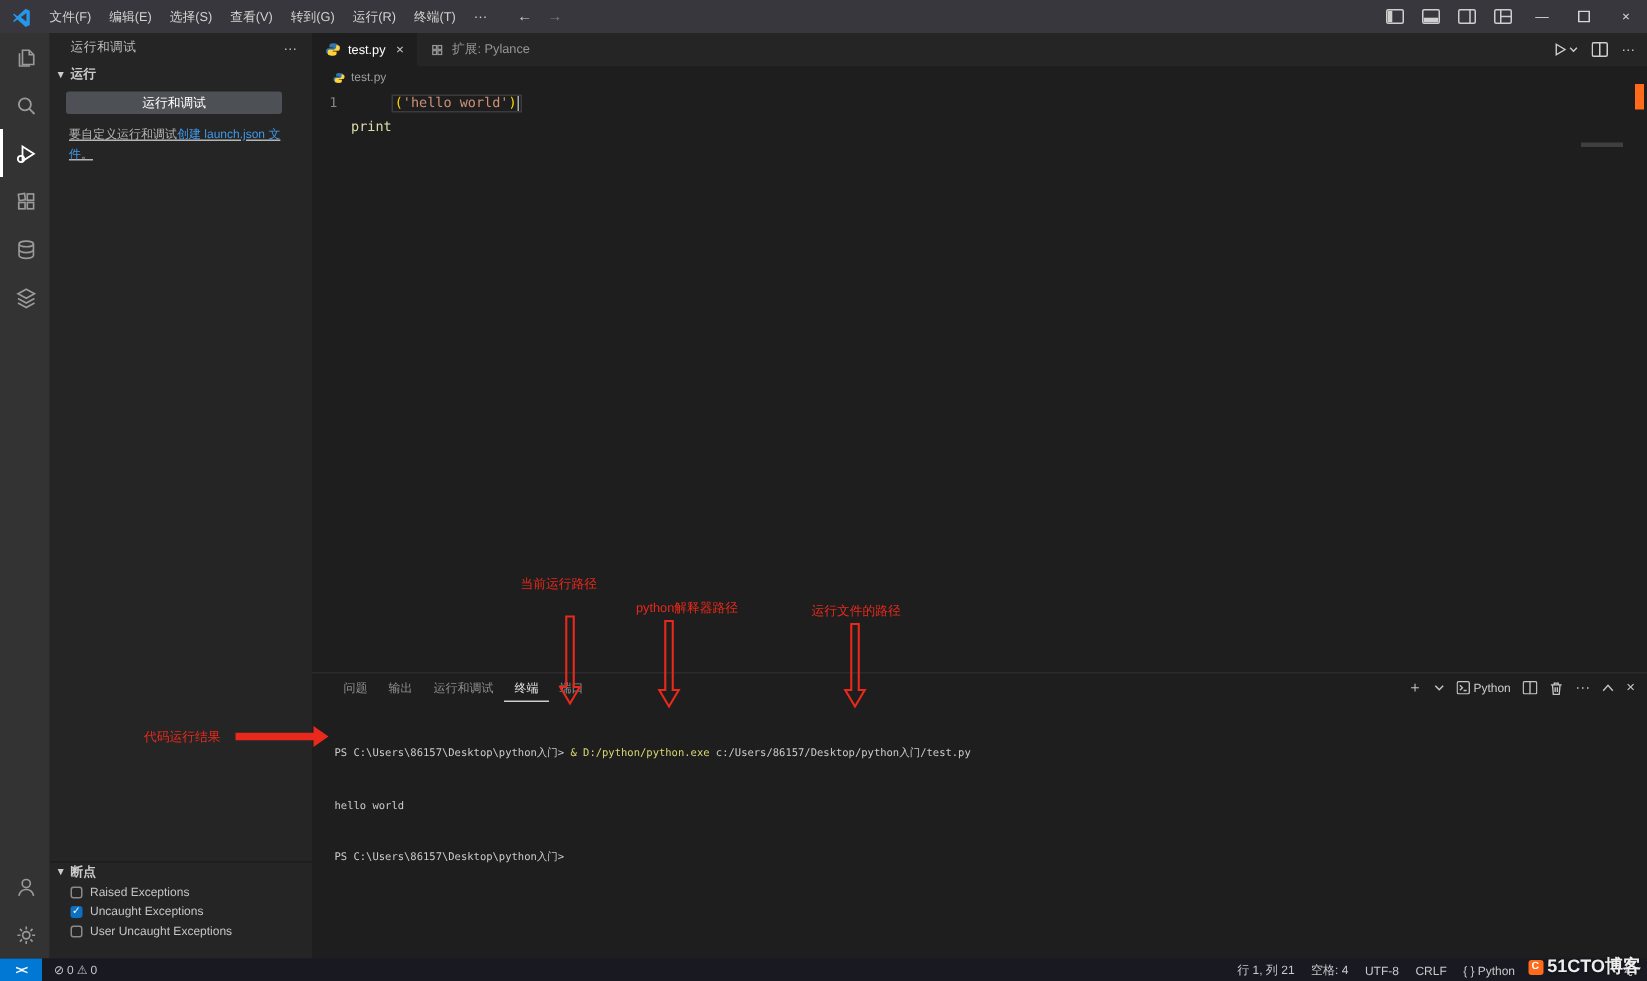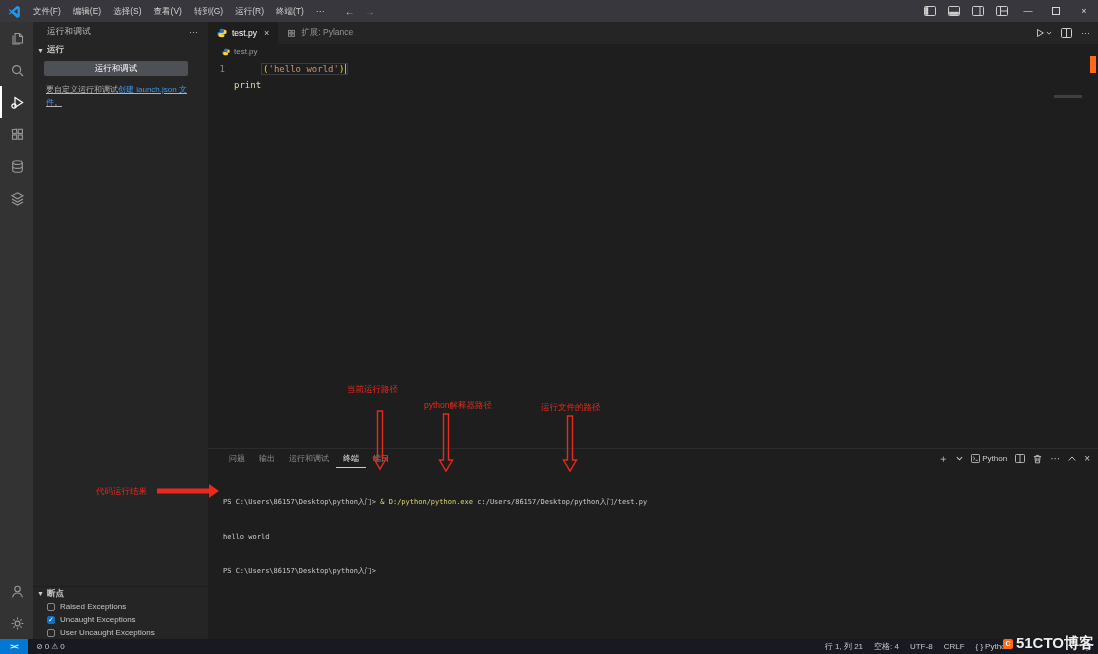--- a/index.html
+++ b/index.html
@@ -59,21 +59,21 @@
              font-size:8.5px; font-weight:bold; color:#cccccc; }
   .chev { font-size:7px; color:#cccccc; }
   .run-btn {
     display:block; margin:3px 11px 0 11px; width:144px; height:15px;
     background:#4d5055; border:none; border-radius:2px;
     color:#ffffff; font-size:8.5px; line-height:15px; text-align:center;
     font-family:inherit;
   }
   .sb-hint { margin:8px 13px 0 13px; font-size:8px; line-height:1.6; color:#b5b5b5;text-decoration:underline; }
   .sb-hint a { color:#4098e8; text-decoration:none; }
-  .breakpoints { position:absolute; left:0; right:0; bottom:0; }
+  .breakpoints { position:absolute; left:0; right:0; bottom:12px; }
   .bp-head { height:14px; display:flex; align-items:center; gap:3px; padding-left:4px;
              font-size:8.5px; font-weight:bold; color:#cccccc; border-top:1px solid #1d1d1d; }
   .bp-row { height:13px; display:flex; align-items:center; gap:5px; padding-left:14px; }
   .bp-box { width:8px; height:8px; border:1px solid #8a8a8a; border-radius:2px;
             background:transparent; display:flex; align-items:center; justify-content:center;
             font-size:7px; color:#ffffff; line-height:1; }
   .bp-box[data-checked="true"] { background:#0e70c0; border-color:#0e70c0; }
   .bp-box[data-checked="true"]::after { content:"✓"; }
   .bp-label { font-size:8px; color:#c5c5c5; }
 
@@ -114,32 +114,32 @@
   .t-cmd { color:#d8d770; }
 
   
   .statusbar { position:absolute; left:0; top:639px; width:1098px; height:15px;
                background:#191922; display:flex; align-items:center; z-index:40; font-size:8px; color:#c8c8c8; }
   .remote { width:28px; height:15px; background:#0078d4; color:#ffffff;
             display:flex; align-items:center; justify-content:center;
             font-size:8px; font-weight:bold; letter-spacing:-1px; }
   .sb-left { display:flex; gap:9px; padding-left:8px; align-items:center; }
   .sb-item { display:flex; align-items:center; gap:2px; }
-  .sb-right { position:absolute; right:88px; display:flex; gap:11px; align-items:center; }
+  .sb-right { position:absolute; right:88px; display:flex; gap:11px; align-items:flex-end; }
   .sb-bell { position:absolute; right:6px; top:2px; color:#c8c8c8; }
 
   
   .ann { position:absolute; color:#e8291c; font-size:8.5px; z-index:60; white-space:nowrap; }
   .arrows { position:absolute; left:0; top:0; z-index:55; pointer-events:none; }
 
   
   .watermark { position:absolute; right:4px; bottom:1px; z-index:70; display:flex; align-items:center; gap:3px; }
   .wm-icon { width:10px; height:10px; border-radius:2px; background:#ff6b1b; color:#fff;
              font-size:7px; font-weight:bold; display:flex; align-items:center; justify-content:center; }
-  .wm-text { font-size:15px; color:#ededed; font-weight:bold; text-shadow:0 0 2px rgba(0,0,0,.6);text-align:center; }
+  .wm-text { font-size:12px; color:#ededed; font-weight:bold; text-shadow:0 0 2px rgba(0,0,0,.6);text-align:center; }
 </style>
 </head>
 <body>
 
 <header class="titlebar">
   <span class="tb-logo">
     <svg width="13" height="13" viewBox="0 0 16 16">
         <path fill="#2596e8" d="M11.2 1 4.4 7.2 1.8 5.2.8 5.8l2.7 2.7L.8 11.2l1 .6 2.6-2 6.8 6.2 3.4-1.7V2.7L11.2 1zm.6 3.6v6.8L7.3 8l4.5-3.4z"></path>
       </svg>
   </span>

